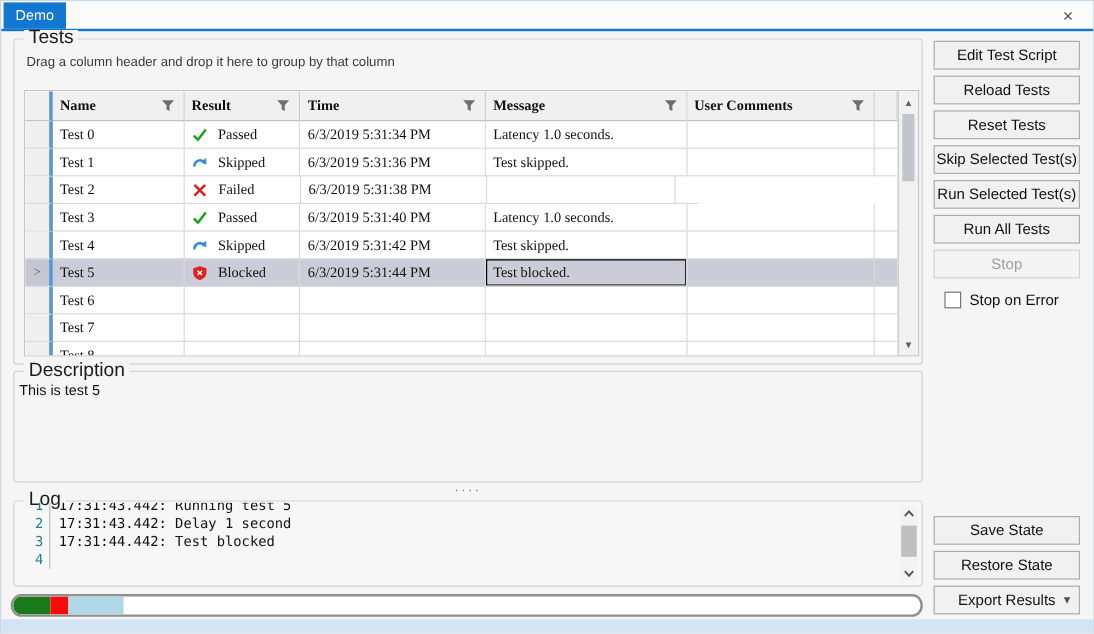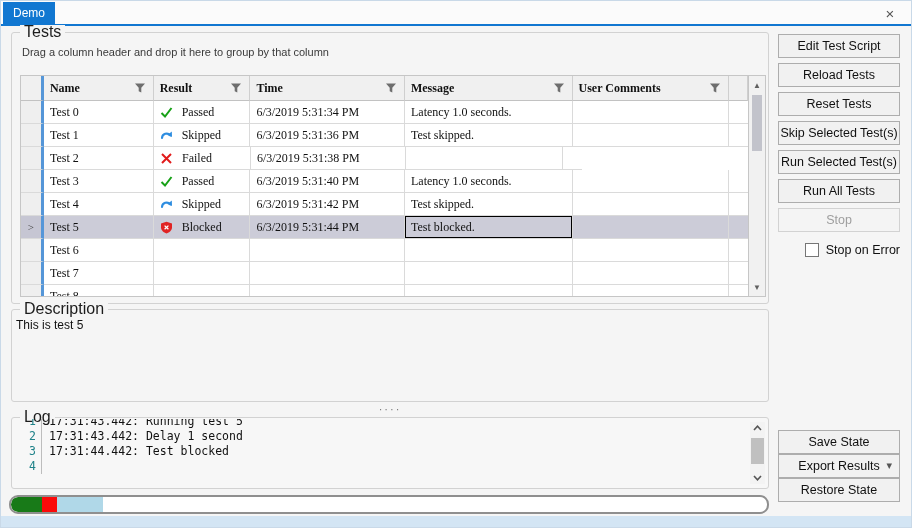--- a/index.html
+++ b/index.html
@@ -40,21 +40,21 @@
   
   #grid-sb { width:17px; background:#f1f1f1; border-left:1px solid #c6c6c6; position:relative; }
   .sb-arrow { position:absolute; left:0; width:16px; height:16px; font-size:8px; color:#606060; display:flex; align-items:center; justify-content:center; }
   #grid-sb-up { top:1px; } #grid-sb-down { bottom:1px; }
   #grid-sb-thumb { position:absolute; left:3px; top:19px; width:10px; height:56px; background:#c2c3cb; }
 
   
   #actions { position:absolute; left:777px; top:33px; width:122px; display:flex; flex-direction:column; gap:5px; }
   .btn { height:24px; background:#f1f1f1; border:1px solid #adadad; font-size:12.5px; color:#111; display:flex; align-items:center; justify-content:center; font-family:"Liberation Sans", sans-serif; }
   .btn.disabled { color:#9e9e9e; border-color:#d2d2d2; background:#f4f4f4; }
-  #stop-on-error { display:flex; align-items:center; gap:7px; margin-top:6px; padding-left:9px;justify-content:flex-end; }
+  #stop-on-error { display:flex; align-items:center; gap:7px; margin-top:6px; padding-left:9px; }
   #stop-on-error .cb { width:14px; height:14px; background:#fff; border:1px solid #767676; }
   #stop-on-error .cb-label { font-size:12.5px; color:#111; }
 
   
   #desc-box { left:10px; top:308px; width:758px; height:93px; }
   #desc-text { position:absolute; left:4px; top:8px; font-size:12px; color:#111;text-align:right; }
 
   
   #splitter { position:absolute; left:10px; top:402px; width:758px; height:12px; display:flex; align-items:center; justify-content:center; }
   #splitter .dots { font-size:11px; color:#777; letter-spacing:2px; line-height:6px; }
@@ -70,21 +70,21 @@
   .log-sb-arrow { position:absolute; left:0; width:15px; height:12px; display:flex; align-items:center; justify-content:center; }
   #log-sb-up { top:0; } #log-sb-down { bottom:0; }
   #log-sb-thumb { position:absolute; left:1px; top:16px; width:13px; height:26px; background:#c0c0c0; }
 
   
   #progress { position:absolute; left:8px; top:494px; width:760px; height:19px; border:2px solid #8f8f8f; border-radius:9px; background:#fff; overflow:hidden; display:flex; }
   .seg { height:100%; }
   .seg.first { border-radius:7px 0 0 7px; }
 
   
-  #state-panel { position:absolute; left:777px; top:429px; width:122px; display:flex; flex-direction:column; }
+  #state-panel { position:absolute; left:777px; top:429px; width:122px; display:flex; flex-direction:column; gap:5px; }
   #export-btn { position:relative; }
   #export-caret { position:absolute; right:7px; top:4px; font-size:11px; color:#555; }
 
   #bottom-strip { position:absolute; left:0; bottom:0; width:100%; height:11px; background:#d3e5f4; }
 </style>
 </head>
 <body>
 
 <div id="window">
 
@@ -362,21 +362,21 @@
   </div>
 
   <div id="progress">
     <div class="seg first" style="width: 31px; background: rgb(24, 122, 24);"></div>
     <div class="seg" style="width: 15px; background: rgb(250, 10, 10);"></div>
     <div class="seg" style="width: 46px; background: rgb(176, 216, 232);"></div>
   </div>
 
   <div id="state-panel">
     <div class="btn">Save State</div>
+    <div class="btn">Restore State</div>
     <div class="btn" id="export-btn">
       <span>Export Results</span>
       <span id="export-caret">▾</span>
     </div>
-    <div class="btn">Restore State</div>
   </div>
 
   <div id="bottom-strip"></div>
 </div>
 
 </body></html>

